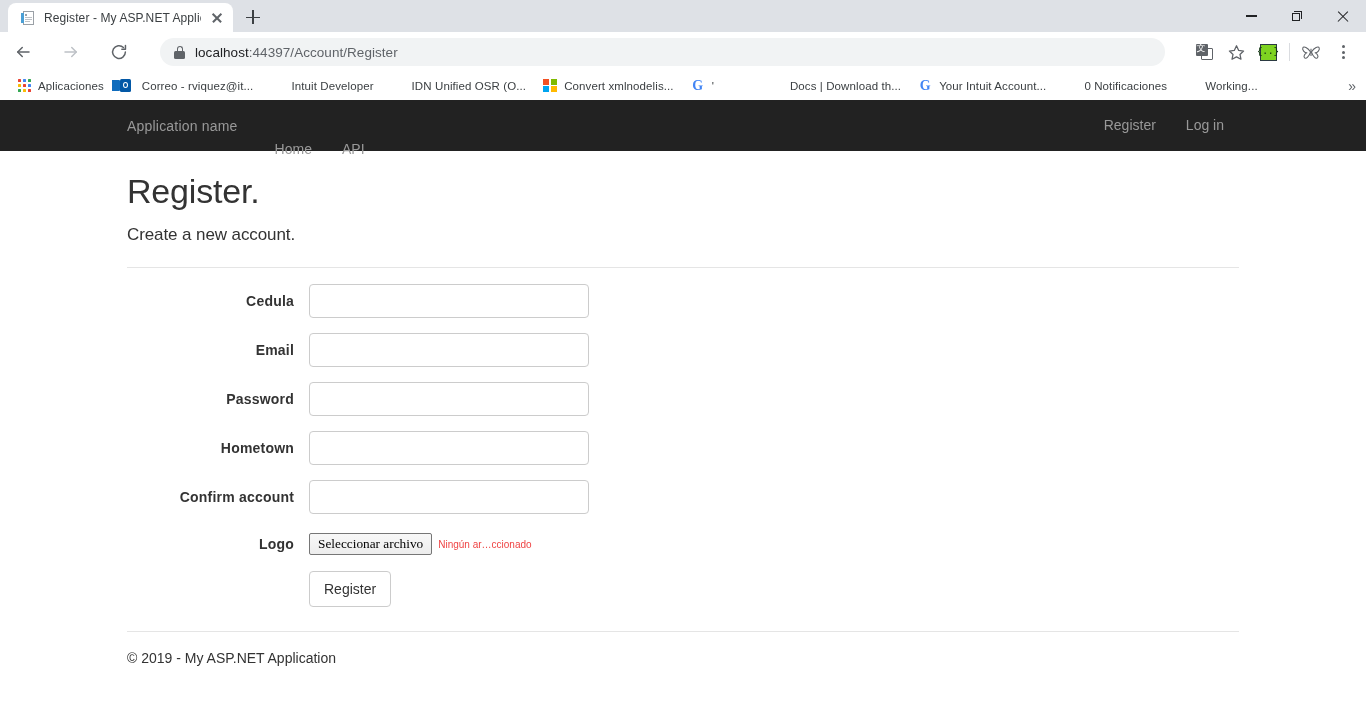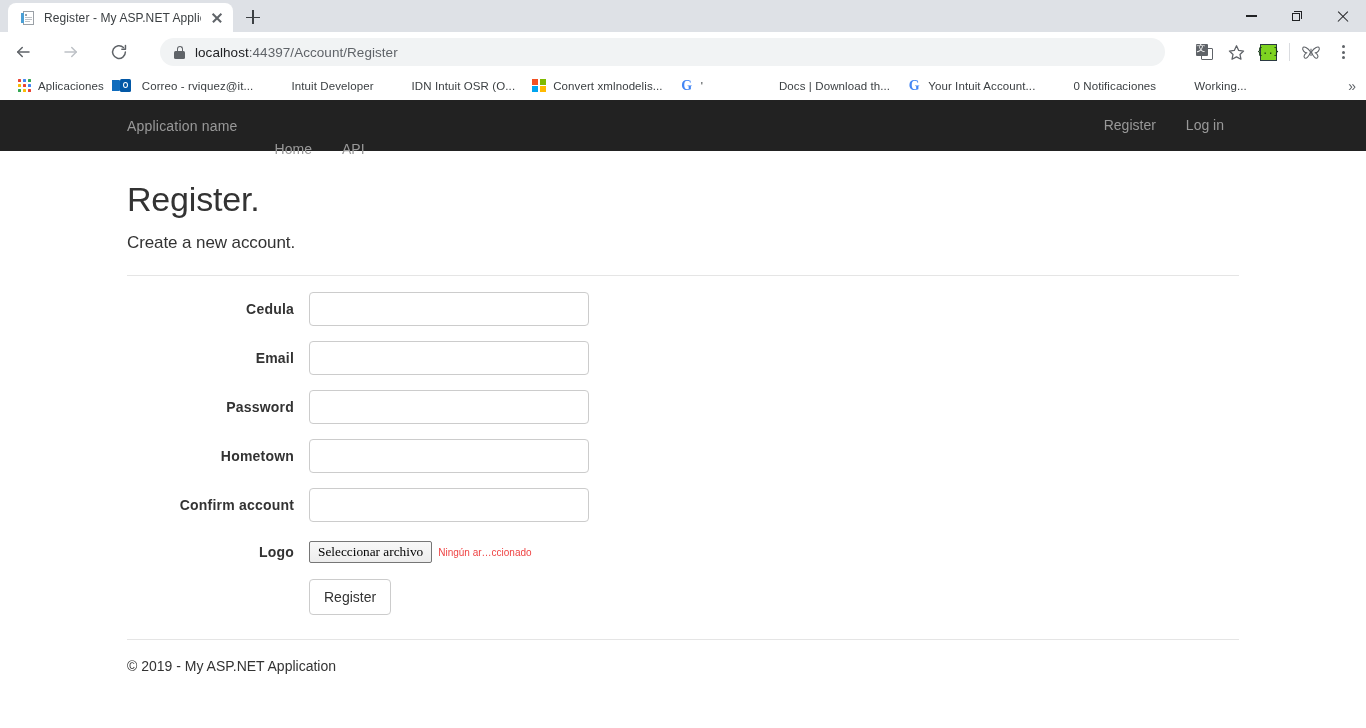--- a/index.html
+++ b/index.html
@@ -171,21 +171,21 @@
     font-size: 14px; color: #999999; letter-spacing: 0.2px; font-weight: normal;
     margin-right: 22px; cursor: pointer;
   }
   .nav-links { display: flex; align-items: center; gap: 0px; margin-top: 48px; }
   .nav-links a, .nav-right a {
     font-size: 14px; color: #999999; text-decoration: none; padding: 0 15px;
     line-height: 51px; cursor: pointer;
   }
   .nav-right { margin-left: auto; display: flex; align-items: center; }
 
-  .container { width: 1142px; margin: 12px auto; padding: 0 15px; }
+  .container { width: 1142px; margin: 4px auto; padding: 0 15px; }
 
   .page-head { padding-top: 18px; }
   h1.title { font-size: 34px; font-weight: normal; color: #333333; line-height: 1.1; letter-spacing: -0.2px; }
   h3.subtitle { font-size: 17px; font-weight: normal; color: #333333; margin-top: 15px; letter-spacing: -0.1px; }
   .hr { height: 1px; background: #e5e5e5; margin-top: 22px; }
 
   .form { margin-top: 0; }
   .form-row { display: flex; align-items: center; margin-top: 15px; }
   .form-row:first-child { margin-top: 16px; }
   .form-label {
@@ -337,21 +337,21 @@
 
     <div class="bm">
       <span class="bm-ico">
         <span class="ico-circle" style="background:#2a5fd6"></span>
       </span>
       <span class="bm-label">Intuit Developer</span>
     </div>
 
     <div class="bm">
       <span class="bm-ico"><span class="ico-globe"></span></span>
-      <span class="bm-label">IDN Intuit OSR (O...</span>
+      <span class="bm-label">IDN Unified OSR (O...</span>
     </div>
 
     <div class="bm">
       <span class="bm-ico">
         <span class="ico-ms">
           <i style="background:#f25022"></i>
             <i style="background:#7fba00"></i>
           <i style="background:#00a4ef"></i>
             <i style="background:#ffb900"></i>
         </span>

